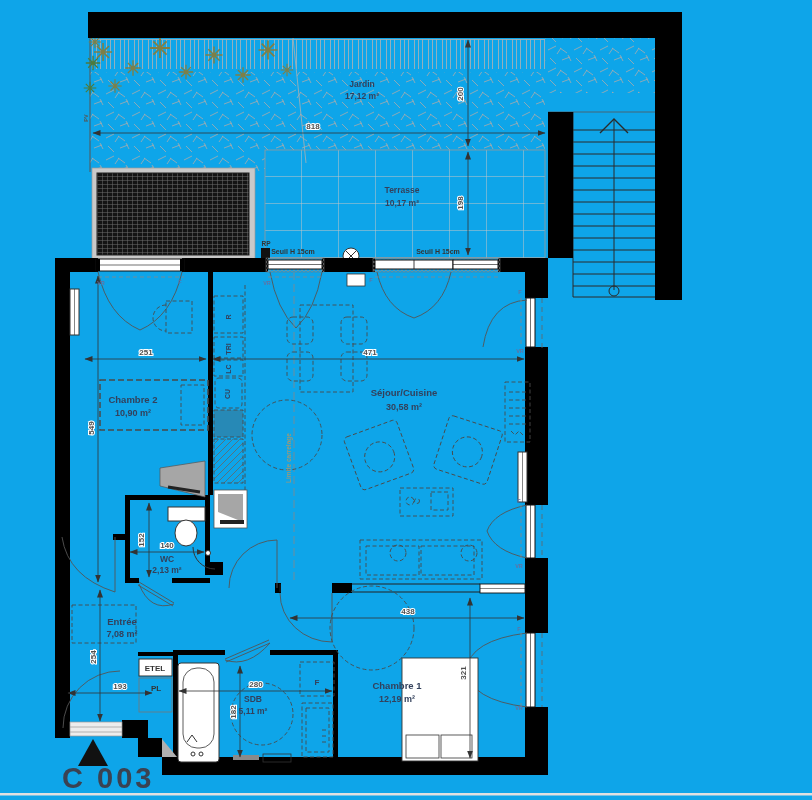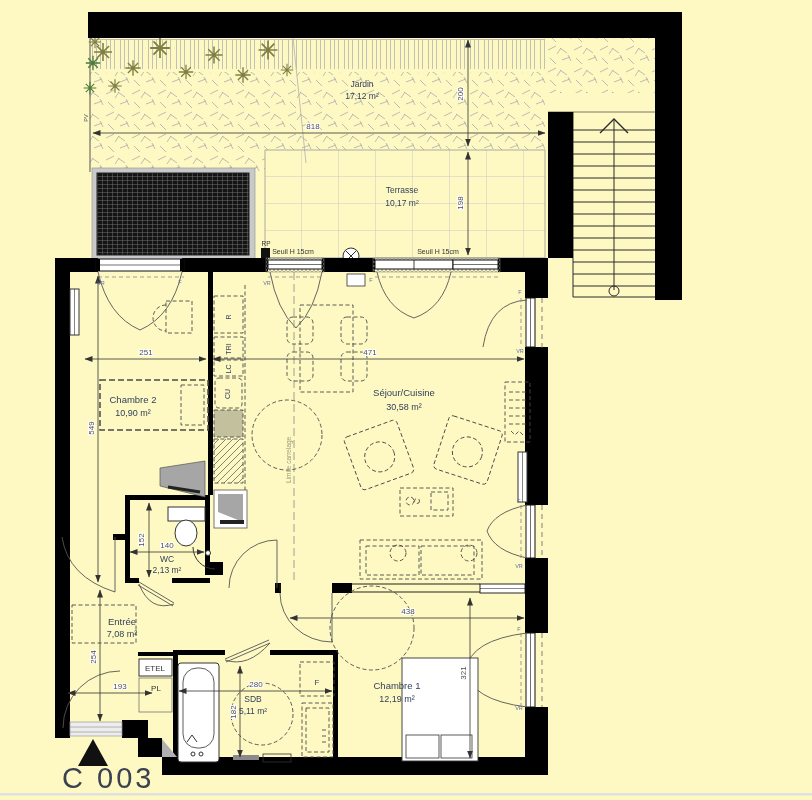--- a/index.html
+++ b/index.html
@@ -1,16 +1,16 @@
 <!DOCTYPE html>
 <html><head>
 <meta charset="utf-8">
 <style>
   html,body{margin:0;padding:0;background:#fff;}
-  #stage{position:relative;width:812px;height:800px;background:#fef9c3;overflow:hidden;}
+  #stage{position:relative;width:812px;height:800px;background:#0ea5e9;overflow:hidden;font-weight:bold;}
   svg{display:block;}
   svg text{font-family:"Liberation Sans",sans-serif;fill:#33415c;}
   .room{font-size:9.5px;}
   .area{font-size:9px;}
   .room-sm{font-size:8.5px;}
   .dim{font-size:8px;fill:#4f4f4f;paint-order:stroke;stroke:#fff;stroke-width:2px;}
   .tiny{font-size:5.5px;fill:#6272a3;}
   .seuil{font-size:7px;fill:#333;}
   .kit{font-size:7px;fill:#33415c;}
   .misc{font-size:8px;fill:#333;}

